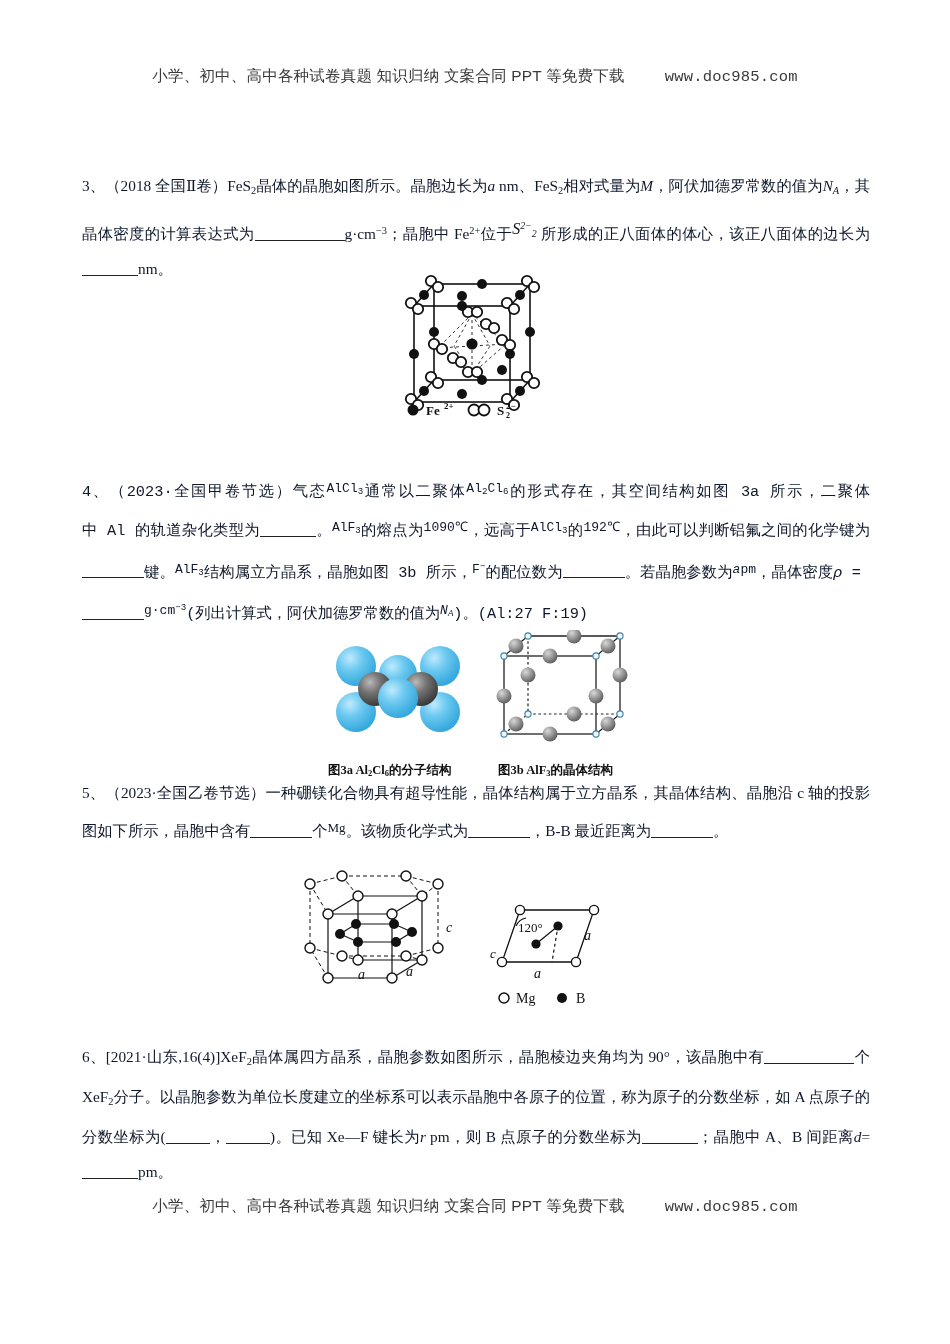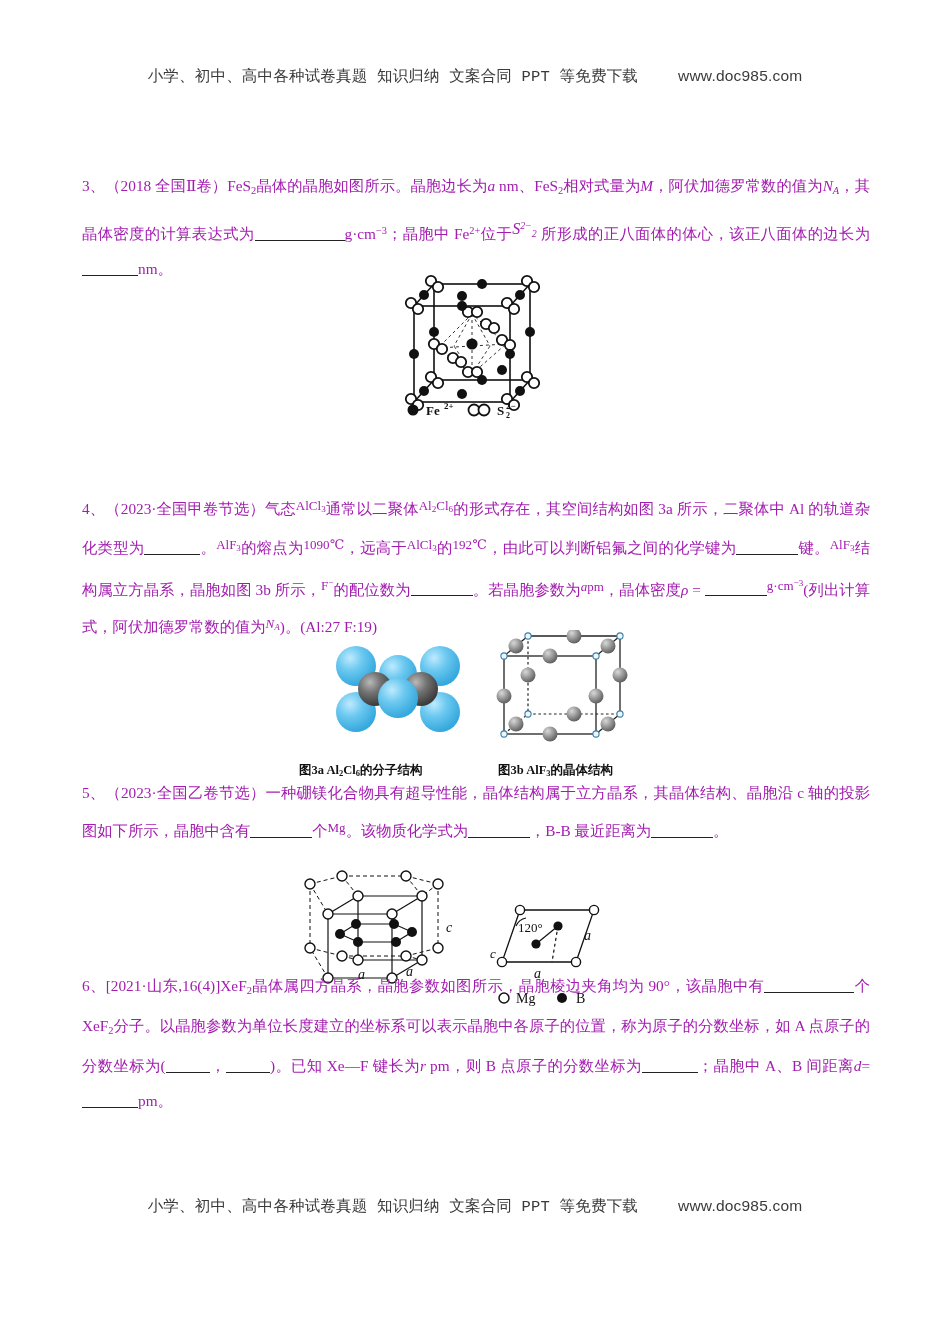--- a/index.html
+++ b/index.html
@@ -15,30 +15,30 @@
 
   .watermark-line {
     position:absolute;
     left:0; right:0;
     text-align:center;
     font-size:15.5px;
     color:#3a3a3a;
     letter-spacing:0.2px;
     white-space:nowrap;
   }
-  .wm-zh { font-family:Liberation Mono, monospace;margin-top:8px; }
-  .wm-url { margin-left:40px; font-family:Liberation Sans, sans-serif; }
+  .wm-zh { font-family:Liberation Sans, sans-serif;margin-top:8px; }
+  .wm-url { margin-left:40px; font-family:Liberation Mono, monospace; }
 
   .q-block { position:absolute; left:82px; width:788px; }
   .q-text {
     font-size:15.3px;
     line-height:35px;
     text-align:justify;
     text-justify:inter-ideograph;
-    color:#a21caf;
+    color:#0f172a;
   }
   .q-text p { margin:0; }
 
   sub { font-size:0.68em; vertical-align:-0.28em; }
   sup { font-size:0.68em; vertical-align:0.45em; }
   .it { font-style:italic; }
   .blank { display:inline-block; border-bottom:1px solid #222; vertical-align:-2px; } .b44 { width:44px; }
   .b56 { width:56px; } .b62 { width:62px; } .b90 { width:90px; }
 
   
@@ -161,21 +161,21 @@
       <text x="22" y="17" font-family="Liberation Serif, serif" font-size="13" font-weight="bold" fill="#111">Fe</text>
       <text x="40" y="11" font-family="Liberation Serif, serif" font-size="9" font-weight="bold" fill="#111">2+</text>
       <circle cx="70" cy="12" r="5.5" fill="#fff" stroke="#111" stroke-width="1.8"></circle>
       <circle cx="80" cy="12" r="5.5" fill="#fff" stroke="#111" stroke-width="1.8"></circle>
       <text x="93" y="17" font-family="Liberation Serif, serif" font-size="13" font-weight="bold" fill="#111">S</text>
       <text x="102" y="20" font-family="Liberation Serif, serif" font-size="8" font-weight="bold" fill="#111">2</text>
       <text x="102" y="11" font-family="Liberation Serif, serif" font-size="9" font-weight="bold" fill="#111">2−</text>
     </svg>
   </div>
 
-  <div class="q-block" style="top:488px;">
+  <div class="q-block" style="top:471px;font-family:Liberation Mono, monospace;">
     <div class="q-text">
       <p>
         <span>4、</span><span>（2023·全国甲卷节选）</span><span>气态</span><span class="raised">AlCl<sub>3</sub></span><span>通常以二聚体</span><span class="raised">Al<sub>2</sub>Cl<sub>6</sub></span><span>的形式存在，其空间结构如图 3a 所示，二聚体中&nbsp;Al&nbsp;的轨道杂化类型为</span><span class="blank b56"></span><span>。</span><span class="raised">AlF<sub>3</sub></span><span>的熔点为</span><span class="raised">1090℃</span><span>，远高于</span><span class="raised">AlCl<sub>3</sub></span><span>的</span><span class="raised">192℃</span><span>，由此可以判断铝氟之间的化学键为</span><span class="blank b62"></span><span>键。</span><span class="raised">AlF<sub>3</sub></span><span>结构属立方晶系，晶胞如图 3b 所示，</span><span class="raised">F<sup>−</sup></span><span>的配位数为</span><span class="blank b62"></span><span>。若晶胞参数为</span><span class="raised it">a</span><span class="raised">pm</span><span>，晶体密度</span><span class="it">ρ</span>&nbsp;<span>=</span>&nbsp;<span class="blank b62"></span><span class="raised">g·cm<sup>−3</sup></span><span>(列出计算式，阿伏加德罗常数的值为</span><span class="raised it">N<sub>A</sub></span><span>)。(Al:27 F:19)</span>
       </p>
     </div>
   </div>
 
   <div class="fig" style="left:328px; top:636px;">
     <svg width="140" height="110" viewBox="0 0 140 110">
       <defs>
@@ -245,21 +245,21 @@
         <circle cx="130" cy="45" r="7.5" fill="url(#alball)"></circle>
         <circle cx="38" cy="45" r="7.5" fill="url(#alball)"></circle>
         <circle cx="26" cy="16" r="7.5" fill="url(#alball)"></circle>
         <circle cx="118" cy="16" r="7.5" fill="url(#alball)"></circle>
         <circle cx="26" cy="94" r="7.5" fill="url(#alball)"></circle>
         <circle cx="118" cy="94" r="7.5" fill="url(#alball)"></circle>
       </g>
     </svg>
   </div>
 
-  <div class="fig-caption" style="left:299px; top:762px;">
+  <div class="fig-caption" style="left:328px; top:762px;">
     <span>图3a  Al</span><sub>2</sub><span>Cl</span><sub>6</sub><span>的分子结构</span>
   </div>
   <div class="fig-caption" style="left:498px; top:762px;text-align:center;">
     <span>图3b  AlF</span><sub>3</sub><span>的晶体结构</span>
   </div>
 
   <div class="q-block" style="top:775px;">
     <div class="q-text">
       <p>
         <span>5、</span><span>（2023·全国乙卷节选）</span><span>一种硼镁化合物具有超导性能，晶体结构属于立方晶系，其晶体结构、晶胞沿 c 轴的投影图如下所示，晶胞中含有</span><span class="blank b62"></span><span>个</span><span class="raised">Mg</span><span>。该物质化学式为</span><span class="blank b62"></span><span>，B-B 最近距离为</span><span class="blank b62"></span><span>。</span>
@@ -361,21 +361,21 @@
           <circle cx="86" cy="62" r="4.6"></circle>
       </g>
 
       <circle cx="14" cy="98" r="5" fill="#fff" stroke="#111" stroke-width="1.5"></circle>
       <text x="26" y="103" font-family="Liberation Serif, serif" font-size="14" fill="#111">Mg</text>
       <circle cx="72" cy="98" r="5" fill="#111"></circle>
       <text x="86" y="103" font-family="Liberation Serif, serif" font-size="14" fill="#111">B</text>
     </svg>
   </div>
 
-  <div class="q-block" style="top:968px;">
+  <div class="q-block" style="top:1039px;">
     <div class="q-text">
       <p>
         <span>6、</span><span>[2021·山东,16(4)]</span><span>XeF<sub>2</sub></span><span>晶体属四方晶系，晶胞参数如图所示，晶胞棱边夹角均为 90°，该晶胞中有</span><span class="blank b90"></span><span>个 XeF<sub>2</sub></span><span>分子。以晶胞参数为单位长度建立的坐标系可以表示晶胞中各原子的位置，称为原子的分数坐标，如 A 点原子的分数坐标为(</span><span class="blank b44"></span><span>，</span><span class="blank b44"></span><span>)。已知 Xe—F 键长为</span><span class="it">r</span>&nbsp;<span>pm，则 B 点原子的分数坐标为</span><span class="blank b56"></span><span>；晶胞中 A、B 间距离</span><span class="it">d</span><span>=</span><span class="blank b56"></span><span>pm。</span>
       </p>
     </div>
   </div>
 
   <div class="watermark-line" style="top:1196px;">
     <span class="wm-zh">小学、初中、高中各种试卷真题  知识归纳  文案合同  PPT 等免费下载</span><span class="wm-url">www.doc985.com</span>
   </div>

